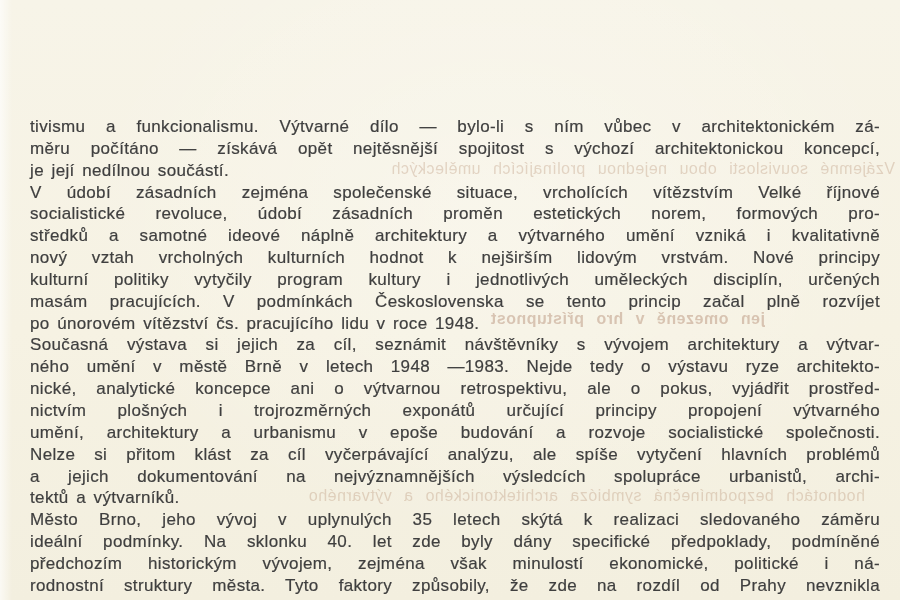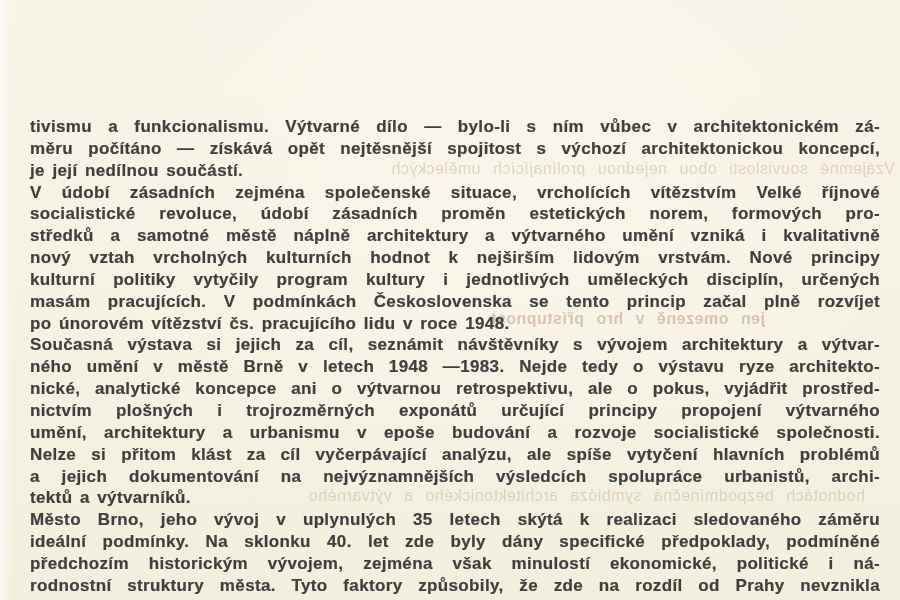--- a/index.html
+++ b/index.html
@@ -56,21 +56,20 @@
     font-size: 17px;
     line-height: 21.85px;
     color: #3f3f3f;
     letter-spacing: 0.35px;
     word-spacing: 2.5px;
     -webkit-text-stroke: 0.2px #3f3f3f;
   }
   .line {
     text-align: justify;
     text-align-last: justify;
-    font-weight: bold;
   }
   .line.nojust {
     text-align: left;
     text-align-last: left;
   }
 </style>
 </head>
 <body>
 
 <div class="page">
@@ -78,21 +77,21 @@
       <div class="ghost" style="top: 160px; left: 95px; width: 800px;">Vzájemné souvislosti obou nejednou prolínajících uměleckých</div>
       <div class="ghost bold" style="top: 310px; left: 455px; width: 310px;">jen omezeně v hro přístupnost</div>
       <div class="ghost" style="top: 487px; left: 95px; width: 770px;">hodnotách bezpodmínečná symbióza architektonického a výtvarného</div>
     </div>
   <div class="text-block" id="lines">
       <div class="line">tivismu a funkcionalismu. Výtvarné dílo  —  bylo-li s ním vůbec v architektonickém zá-</div>
       <div class="line">měru počítáno  —  získává opět nejtěsnější spojitost s výchozí architektonickou koncepcí,</div>
       <div class="line nojust">je její nedílnou součástí.</div>
       <div class="line">V údobí zásadních zejména společenské situace, vrcholících vítězstvím Velké říjnové</div>
       <div class="line">socialistické revoluce, údobí zásadních proměn estetických norem, formových pro-</div>
-      <div class="line">středků a samotné městě náplně architektury a výtvarného umění vzniká i kvalitativně</div>
+      <div class="line">středků a samotné ideové náplně architektury a výtvarného umění vzniká i kvalitativně</div>
       <div class="line">nový vztah vrcholných kulturních hodnot k nejširším lidovým vrstvám. Nové principy</div>
       <div class="line">kulturní politiky vytyčily program kultury i jednotlivých uměleckých disciplín, určených</div>
       <div class="line">masám pracujících. V podmínkách Československa se tento princip začal plně rozvíjet</div>
       <div class="line nojust">po únorovém vítězství čs. pracujícího lidu v roce 1948.</div>
       <div class="line">Současná výstava si jejich za cíl, seznámit návštěvníky s vývojem architektury a výtvar-</div>
       <div class="line">ného umění v městě Brně v letech 1948 —1983. Nejde tedy o výstavu ryze architekto-</div>
       <div class="line">nické, analytické koncepce ani o výtvarnou retrospektivu, ale o pokus, vyjádřit prostřed-</div>
       <div class="line">nictvím plošných i trojrozměrných exponátů určující principy propojení výtvarného</div>
       <div class="line">umění, architektury a urbanismu v epoše budování a rozvoje socialistické společnosti.</div>
       <div class="line">Nelze si přitom klást za cíl vyčerpávající analýzu, ale spíše vytyčení hlavních problémů</div>

